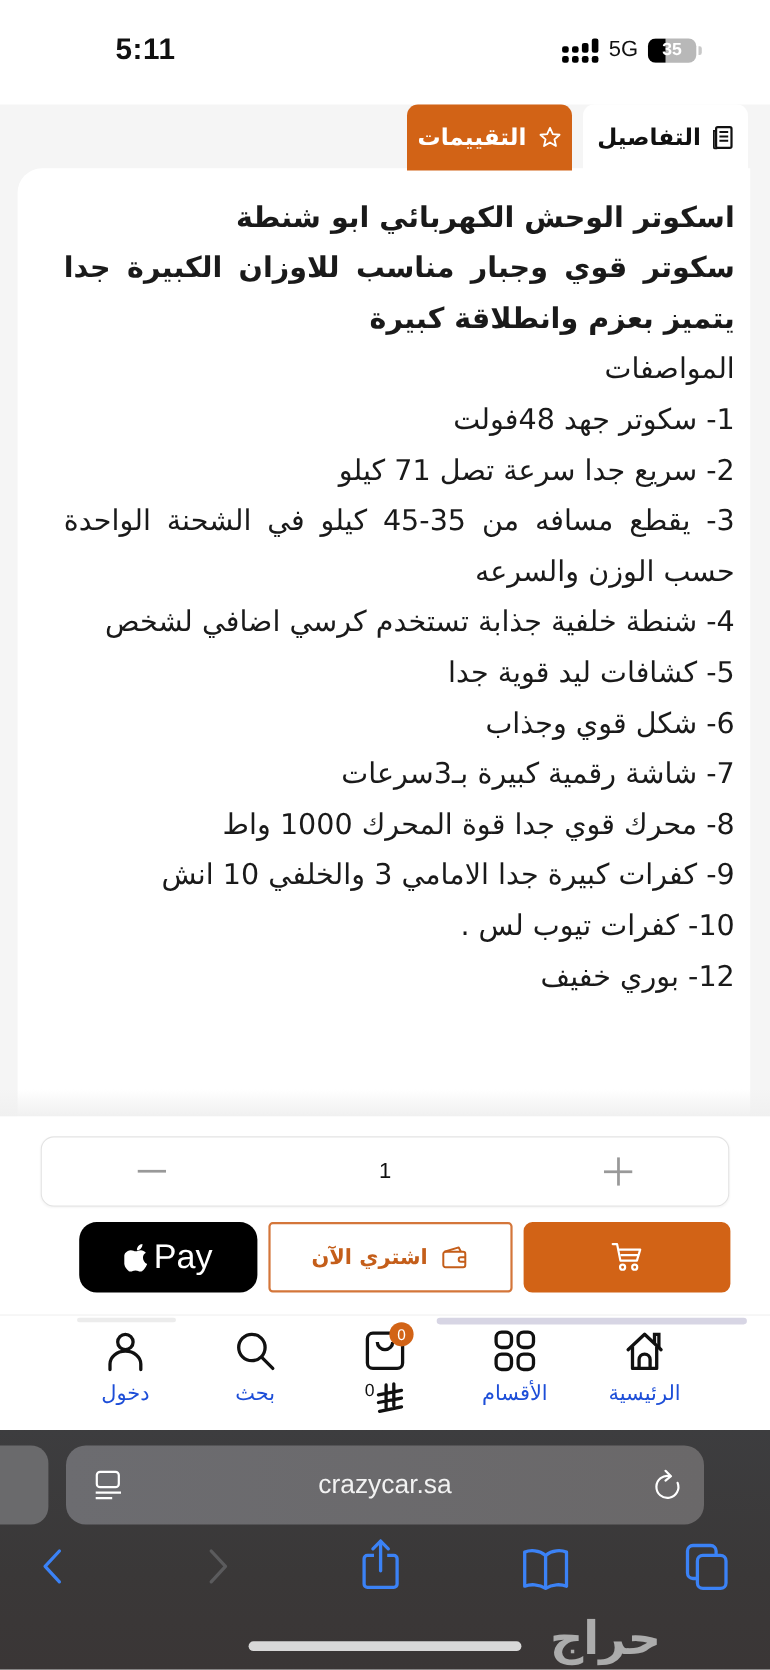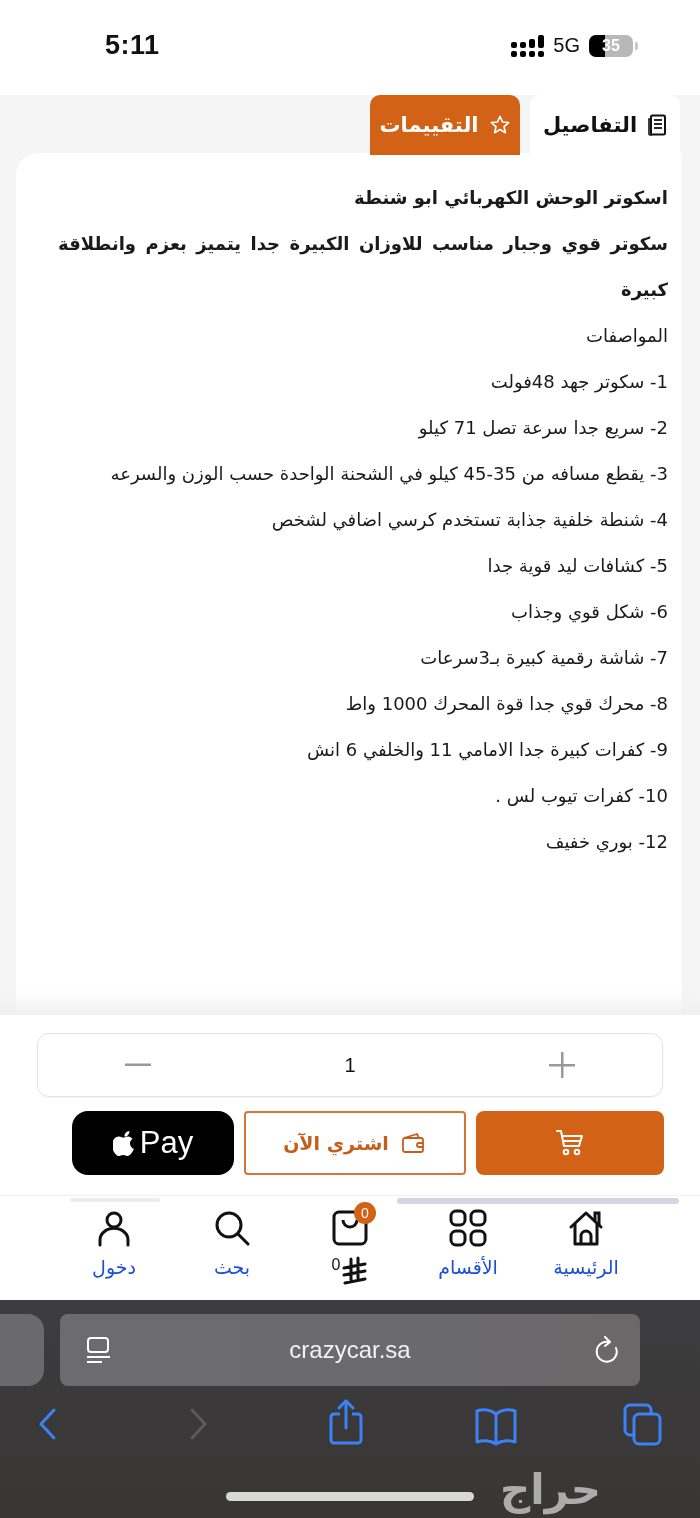--- a/index.html
+++ b/index.html
@@ -20,21 +20,21 @@
   .battery-tip { width: 3px; height: 8px; background: #c8c8c8; border-radius: 0 2px 2px 0; margin-left: -7px; }
 
   
   .page { position: absolute; top: 95px; left: 0; width: 700px; height: 920px; background: #f5f5f5; }
   .tabs { position: absolute; top: 0; right: 20px; height: 60px; display: flex; flex-direction: row-reverse; align-items: flex-end; }
   .tab { height: 60px; display: flex; align-items: center; justify-content: center; gap: 10px; font-size: 21px; font-weight: bold; direction: rtl; }
   .tab-details { width: 150px; background: #fff; border-radius: 10px 10px 0 0; color: #111; }
   .tab-reviews { width: 150px; background: #d26316; color: #fff; border-radius: 10px 10px 0 0; margin-right: 10px; height: 60px; text-align: center; }
   .card { position: absolute; top: 58px; left: 16px; width: 666px; height: 862px; background: #fff; border-radius: 22px 0 0 0; }
   .content { position: absolute; top: 80px; right: 32px; width: 610px; direction: rtl; text-align: justify; }
-  .content p { font-size: 18px; line-height: 46px; color: #1a1a1a; }
+  .content p { font-size: 26px; line-height: 46px; color: #1a1a1a; }
   .content p.bold { font-weight: bold; }
   .content p.head { margin-top: 0; }
   .shade { position: absolute; left: 0; top: 895px; width: 700px; height: 25px; background: linear-gradient(#fff0, #f0f0f0); }
 
   
   .panel { position: absolute; top: 1015px; left: 0; width: 700px; height: 180px; background: #fff; }
   .qty { position: absolute; top: 18px; left: 37px; width: 626px; height: 64px; border: 1px solid #e3e3e3; border-radius: 12px; display: flex; align-items: center; justify-content: space-between; padding: 0 80px; box-shadow: 0 1px 2px rgba(0,0,0,0.04); }
   .qty-btn { width: 40px; height: 40px; display: flex; align-items: center; justify-content: center; color: #999; font-size: 34px; font-weight: 300; }
   .qty-val { font-size: 20px; font-family: "Liberation Sans", sans-serif; color: #111; }
   .btn-row { position: absolute; top: 96px; left: 36px; width: 628px; height: 64px; display: flex; gap: 10px; padding-left: 36px; }
@@ -48,21 +48,21 @@
   .bottomnav .strip-r { position: absolute; top: 2px; left: 397px; width: 282px; height: 6px; background: #d7d5e4; border-radius: 3px; }
   .navitems { position: absolute; top: 12px; left: 0; width: 700px; display: flex; direction: rtl; justify-content: space-around; padding: 0 55px; }
   .navitem { width: 100px; display: flex; flex-direction: column; align-items: center; gap: 8px; position: relative; }
   .navitem .lbl { font-size: 19px; color: #1d4ed8; }
   .badge { position: absolute; top: -6px; left: 54px; width: 22px; height: 22px; border-radius: 50%; background: #d26316; color: #fff; font-size: 14px; display: flex; align-items: center; justify-content: center; font-family: "Liberation Sans", sans-serif; }
   .price { display: flex; align-items: flex-start; gap: 2px; font-size: 16px; font-family: "Liberation Sans", sans-serif; }
 
   
   .safari { position: absolute; top: 1300px; left: 0; width: 700px; height: 218px; background: linear-gradient(180deg, #3d3d3f 0%, #3a3838 60%, #3a3636 100%); }
   .tab-peek { position: absolute; top: 14px; left: -20px; width: 64px; height: 72px; background: #6a6a6c; border-radius: 16px; }
-  .urlbar { position: absolute; top: 14px; left: 60px; width: 580px; height: 72px; background: linear-gradient(90deg, #6c6c70, #6a6869); border-radius: 8px; display: flex; align-items: center; justify-content: center; }
+  .urlbar { position: absolute; top: 14px; left: 60px; width: 580px; height: 72px; background: linear-gradient(90deg, #6c6c70, #6a6869); border-radius: 18px; display: flex; align-items: center; justify-content: center; }
   .urlbar .url { color: #f2f2f2; font-size: 24px; font-family: "Liberation Sans", sans-serif; }
   .urlbar .reader { position: absolute; left: 26px; top: 22px; }
   .urlbar .reload { position: absolute; right: 20px; top: 22px; }
   .toolbar { position: absolute; top: 106px; left: 0; width: 700px; height: 44px; }
   .tb { position: absolute; top: 0; }
   .home-ind { position: absolute; top: 1492px; left: 226px; width: 248px; height: 9px; border-radius: 5px; background: #d8d8d8; }
   .watermark { position: absolute; top: 1465px; left: 500px; color: #b9b9b9; font-size: 42px; font-weight: bold; direction: rtl; opacity: 0.9; }
 </style>
 </head>
 <body>
@@ -124,21 +124,21 @@
     <p class="bold">سكوتر قوي وجبار مناسب للاوزان الكبيرة جدا يتميز بعزم وانطلاقة كبيرة</p>
     <p>المواصفات</p>
     <p>1- سكوتر جهد 48فولت</p>
     <p>2- سريع جدا سرعة تصل 71 كيلو</p>
     <p>3- يقطع مسافه من 35-45 كيلو في الشحنة الواحدة حسب الوزن والسرعه</p>
     <p>4- شنطة خلفية جذابة تستخدم كرسي اضافي لشخص</p>
     <p>5- كشافات ليد قوية جدا</p>
     <p>6- شكل قوي وجذاب</p>
     <p>7- شاشة رقمية كبيرة بـ3سرعات</p>
     <p>8- محرك قوي جدا قوة المحرك 1000 واط</p>
-    <p>9- كفرات كبيرة جدا الامامي 11 والخلفي 6 انش</p>
+    <p>9- كفرات كبيرة جدا الامامي 3 والخلفي 10 انش</p>
     <p>10- كفرات تيوب لس .</p>
     <p>12- بوري خفيف</p>
   </div>
   <div class="shade"></div>
 </div>
 
 <div class="panel">
   <div class="qty">
     <div class="qty-btn">
       <svg width="26" height="4">

